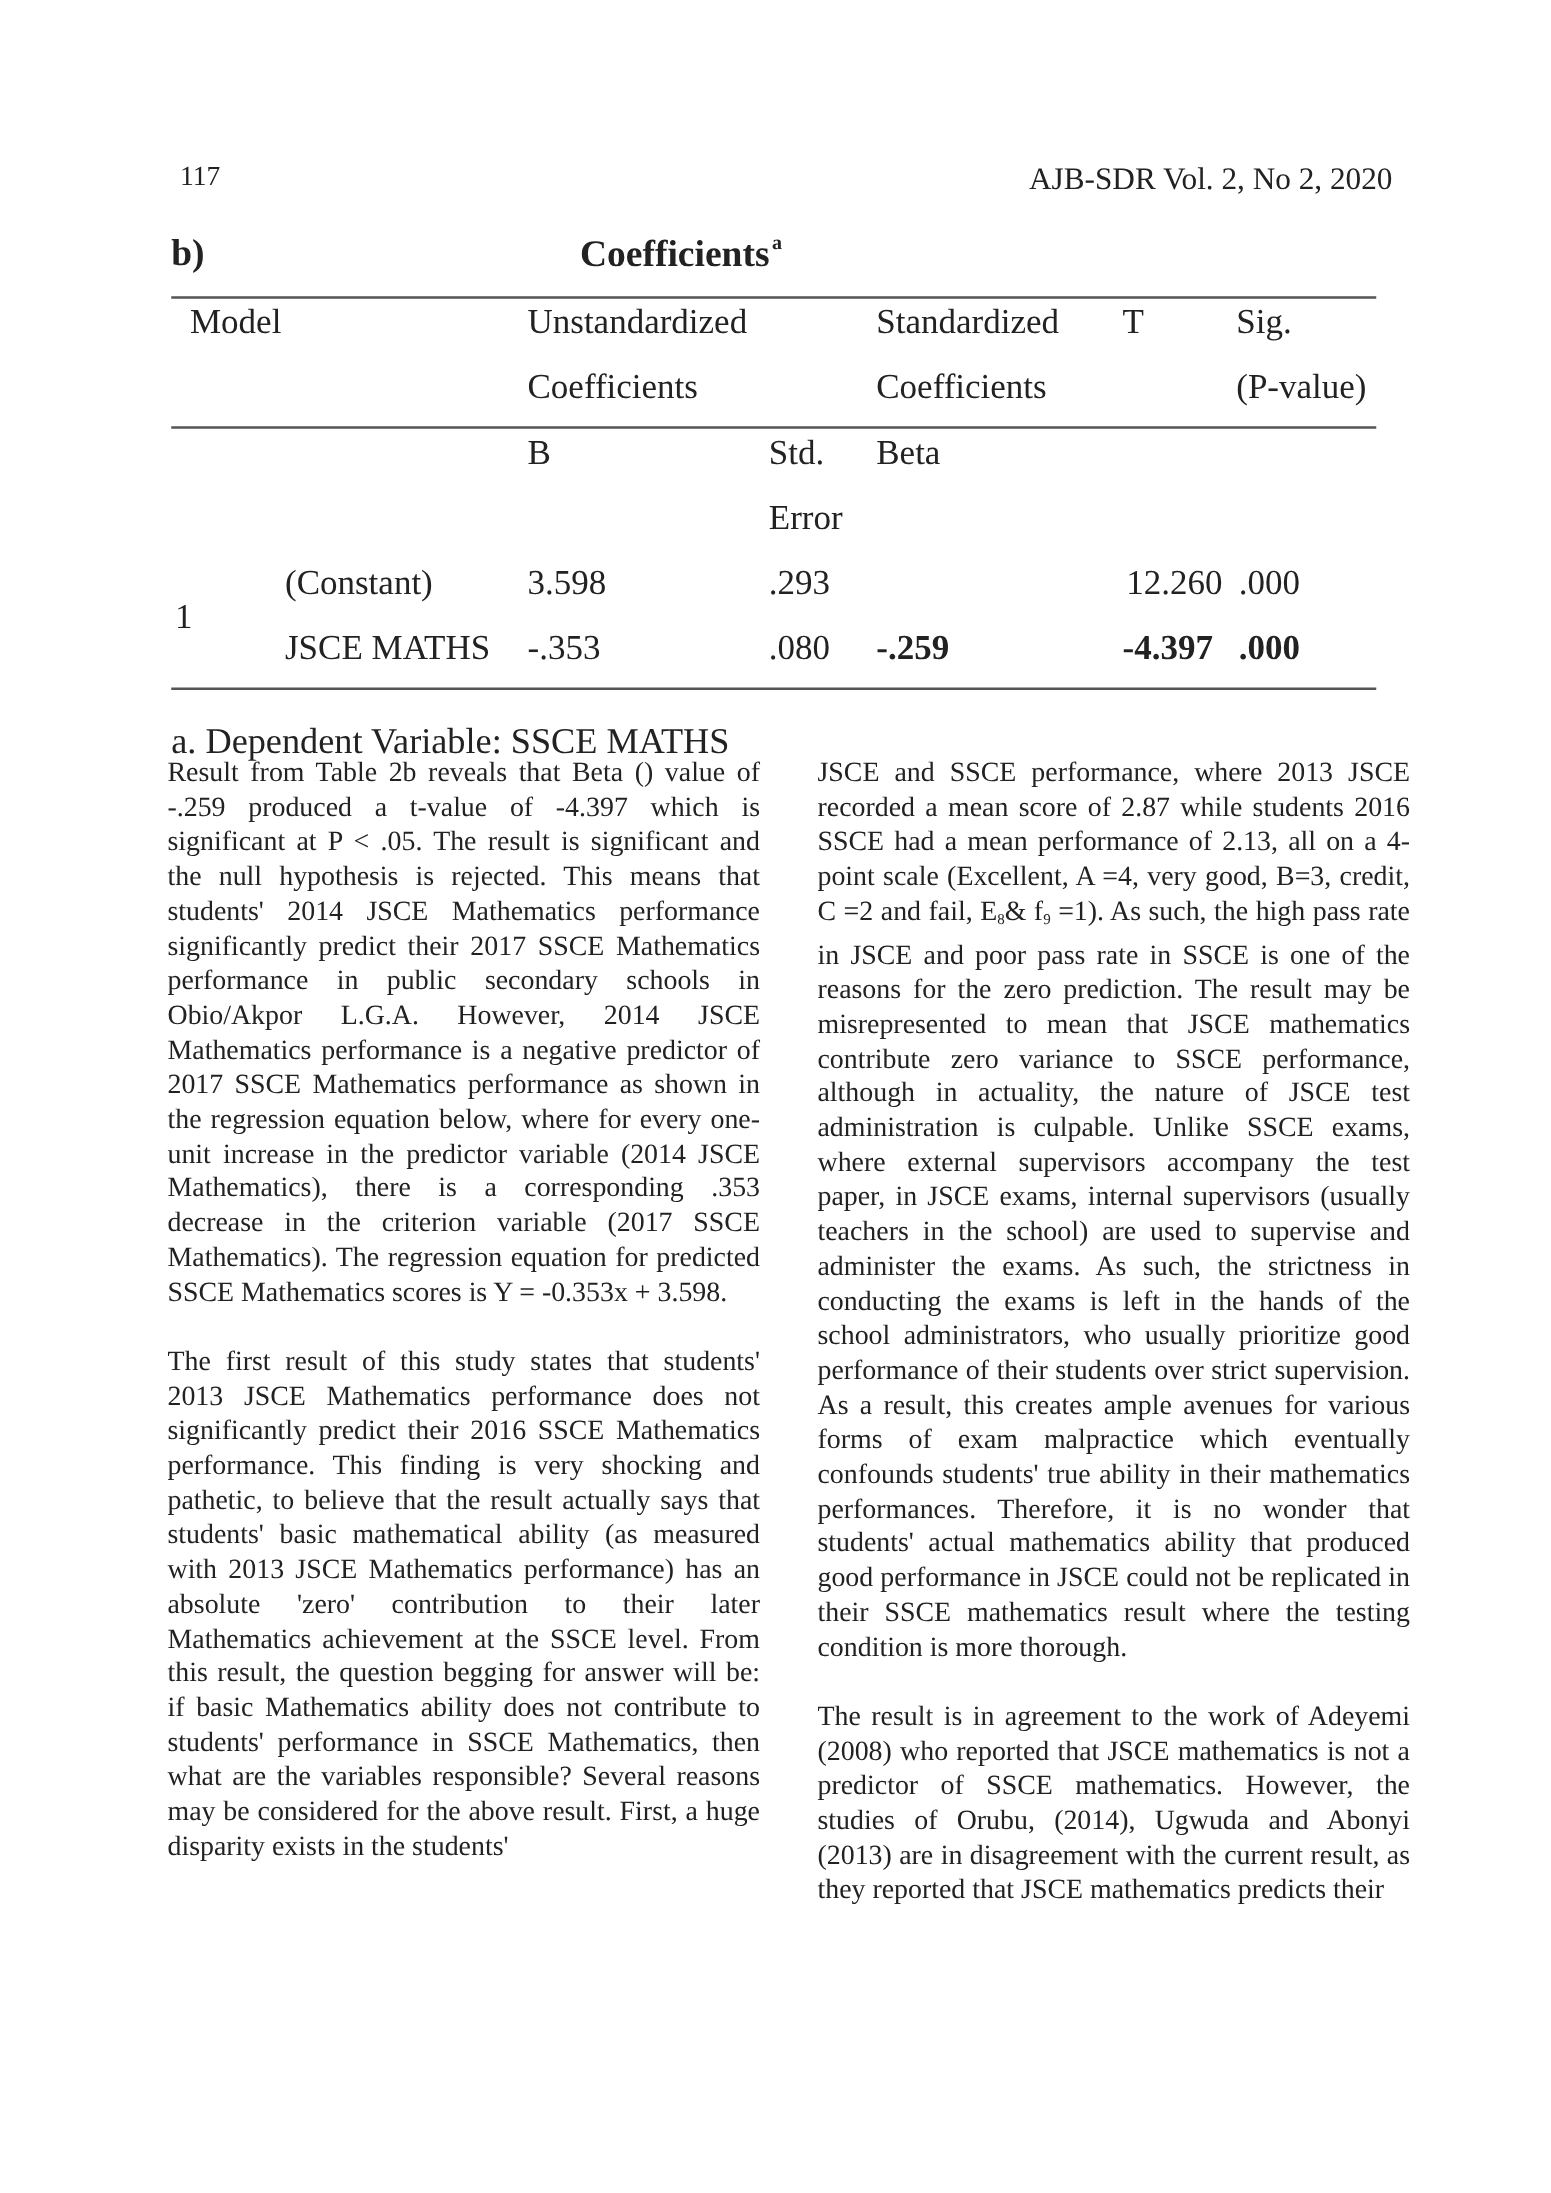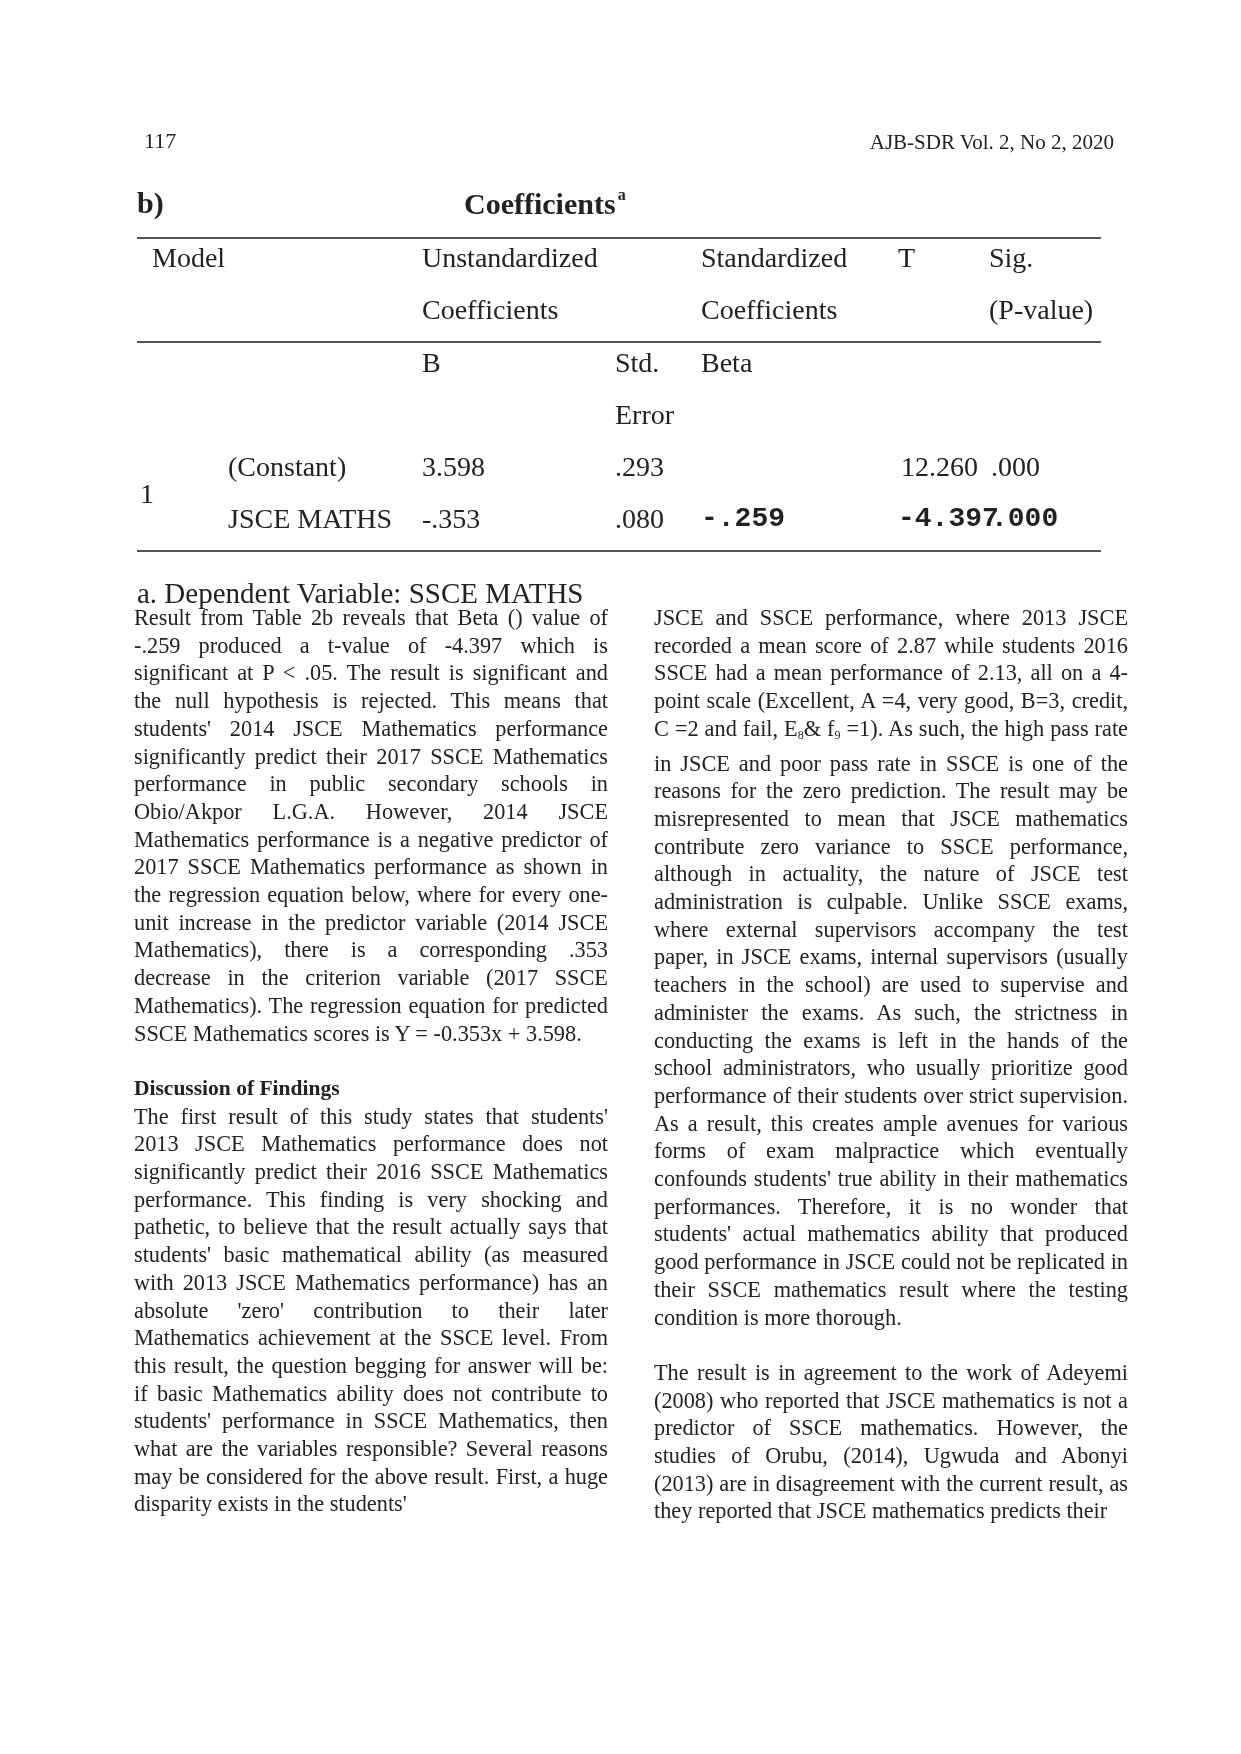--- a/index.html
+++ b/index.html
@@ -2,27 +2,27 @@
 <html><head>
 <meta charset="utf-8">
 <style>
   html, body { margin: 0; padding: 0; background: #ffffff; }
   body {
     width: 1241px; height: 1754px; position: relative; overflow: hidden;
     font-family: "Liberation Serif", "DejaVu Serif", serif; color: #222222;
   }
   .page-header { position: absolute; top: 128px; left: 134px; right: 127px; height: 30px; }
   .page-number { position: absolute; left: 10px; top: 0; font-size: 22px; }
-  .journal-ref { position: absolute; right: 0; top: 2px; font-size: 21px; }
+  .journal-ref { position: absolute; right: 0; top: 2px; font-size: 25px; }
   .table-label { position: absolute; left: 137px; top: 186px; font-size: 30px; font-weight: bold; }
   .table-title { position: absolute; left: 428px; top: 186px; font-size: 30px; font-weight: bold; margin-left: 36px; }
   .table-title sup { font-size: 16px; vertical-align: 14px; margin-left: 2px; }
   .rule { position: absolute; left: 137px; width: 964px; height: 2px; background: #555; }
   .cell { position: absolute; font-size: 28px; white-space: nowrap; }
-  .bold { font-weight: bold; font-family: Liberation Mono, monospace; }
+  .bold { font-weight: bold; }
   .footnote { position: absolute; left: 137px; top: 553px; font-size: 29px; margin-top: 24px; }
   .col { position: absolute; width: 474px; font-size: 22.3px; line-height: 27.7px; text-align: justify; }
   .col-left { left: 134px; top: 604px; }
   .col-right { left: 634px; top: 604px; margin-left: 20px; }
   .col p { margin: 0; }
   .col .gap { height: 27.7px; }
   .section-heading { font-weight: bold; font-size: 21.5px; }
   sub { font-size: 12px; vertical-align: -3px; }
 </style>
 </head>
@@ -70,21 +70,20 @@
   <span class="cell bold" style="left:898px; top:503px">-4.397</span>
   <span class="cell bold" style="left:991px; top:503px">.000</span>
 
   <div class="rule" style="top:550px"></div>
   <span class="footnote">a. Dependent Variable: SSCE MATHS</span>
 </div>
 
 <div class="col col-left">
   <p>Result from Table 2b reveals that Beta () value of -.259 produced a t-value of -4.397 which is significant at P  &lt; .05. The result is significant and the null hypothesis is rejected. This means that students' 2014 JSCE Mathematics performance significantly predict their 2017 SSCE Mathematics performance in public secondary schools in Obio/Akpor L.G.A. However, 2014 JSCE Mathematics performance is a negative predictor of 2017 SSCE Mathematics performance as shown in the regression equation below, where for every one-unit increase in the predictor variable (2014 JSCE Mathematics), there is a corresponding .353 decrease in the criterion variable (2017 SSCE Mathematics). The regression equation for predicted SSCE Mathematics scores is Y = -0.353x + 3.598.</p>
   <div class="gap"></div>
-  <p class="section-heading">Discussion of Findings</p>
   <p>The first result of this study states that students' 2013 JSCE Mathematics performance does not significantly predict their 2016 SSCE Mathematics performance. This finding is very shocking and pathetic, to believe that the result actually says that students' basic mathematical ability (as measured with 2013 JSCE Mathematics performance) has an absolute 'zero' contribution to their later Mathematics achievement at the SSCE level. From this result, the question begging for answer will be: if basic Mathematics ability does not contribute to students' performance in SSCE Mathematics, then what are the variables responsible? Several reasons may be considered for the above result. First, a huge disparity exists in the students'</p>
 </div>
 
 <div class="col col-right">
   <p><span>JSCE and SSCE performance, where 2013 JSCE recorded a mean score of 2.87 while students 2016 SSCE had a mean performance of 2.13, all on a 4-point scale (Excellent, A =4, very good, B=3, credit, C =2 and fail, E</span><sub>8</sub><span>&amp; f</span><sub>9</sub><span> =1). As such, the high pass rate in JSCE and poor pass rate in SSCE is one of the reasons for the zero prediction. The result may be misrepresented to mean that JSCE mathematics contribute zero variance to SSCE performance, although in actuality, the nature of JSCE test administration is culpable. Unlike SSCE exams, where external supervisors accompany the test paper, in JSCE exams, internal supervisors (usually teachers in the school) are used to supervise and administer the exams. As such, the strictness in conducting the exams is left in the hands of the school administrators, who usually prioritize good performance of their students over strict supervision. As a result, this creates ample avenues for various forms of exam malpractice which eventually confounds students' true ability in their mathematics performances. Therefore, it is no wonder that students' actual mathematics ability that produced good performance in JSCE could not be replicated in their SSCE mathematics result where the testing condition is more thorough.</span></p>
   <div class="gap"></div>
   <p>The result is in agreement to the work of Adeyemi (2008) who reported that JSCE mathematics is not a predictor of SSCE mathematics. However, the studies of Orubu, (2014), Ugwuda and Abonyi (2013) are in disagreement with the current result, as they reported that JSCE mathematics predicts their</p>
 </div>
 
 </body></html>

